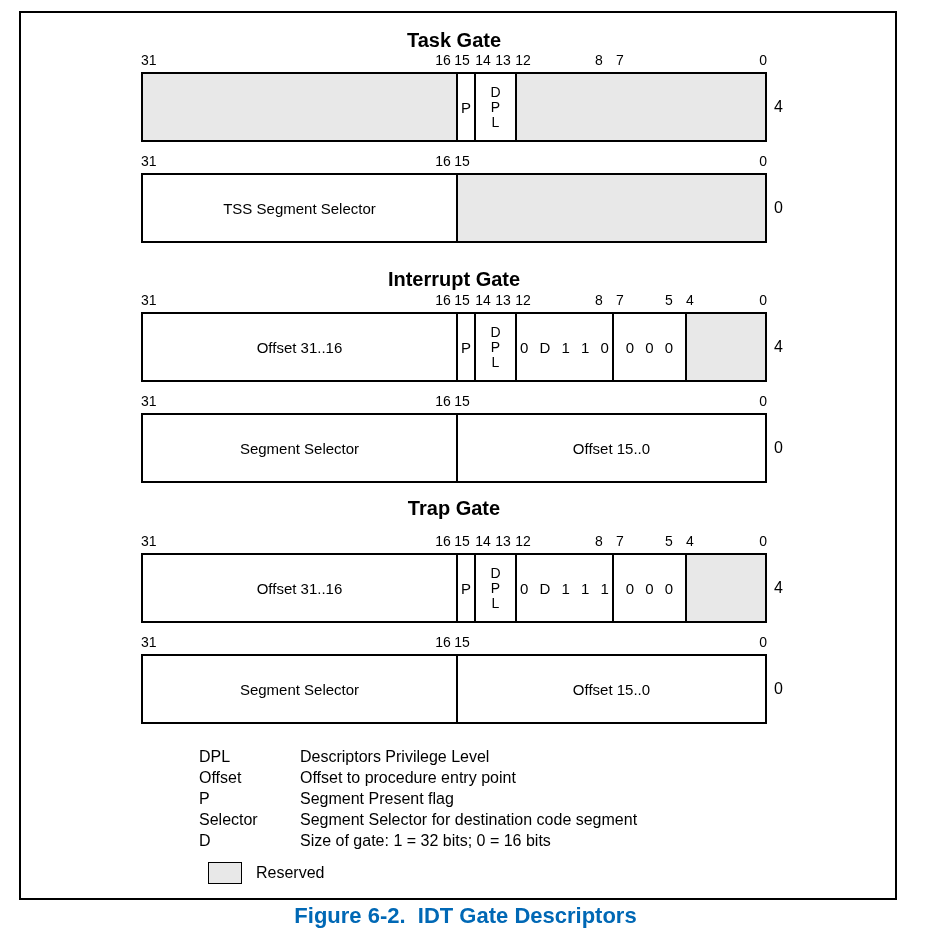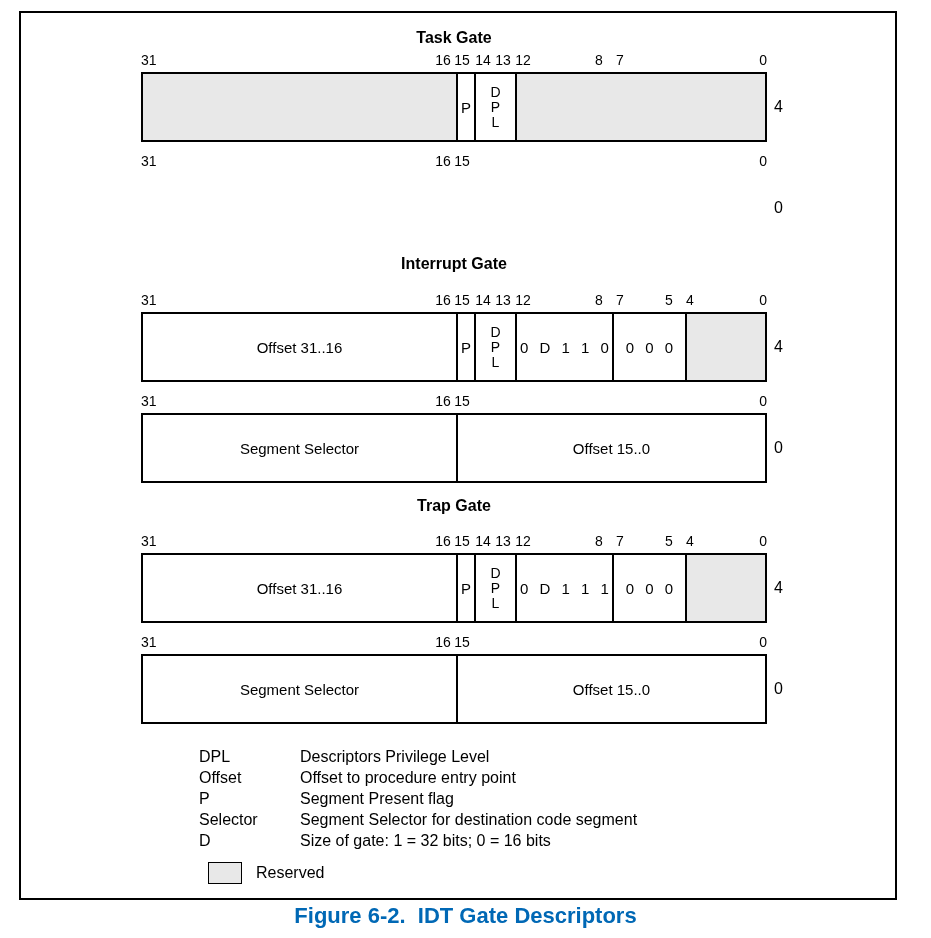--- a/index.html
+++ b/index.html
@@ -7,21 +7,21 @@
     position:relative;width:931px;height:938px;background:#fff;
     font-family:"Liberation Sans",sans-serif;color:#000;overflow:hidden;
   }
   .frame{
     position:absolute;left:19px;top:11px;width:878px;height:889px;
     border:2px solid #000;box-sizing:border-box;background:#fff;
   }
   #diagram{position:absolute;left:0;top:0;width:100%;height:100%;}
   .gate-title{
     position:absolute;left:141px;width:626px;text-align:center;
-    font-weight:bold;font-size:16px;white-space:nowrap;
+    font-weight:bold;font-size:20px;white-space:nowrap;
   }
   .bit-label{position:absolute;font-size:14px;white-space:nowrap;}
   .row-box{
     position:absolute;left:141px;width:626px;height:70px;
     border:2px solid #000;box-sizing:border-box;display:flex;background:#fff;
   }
   .cell{
     height:100%;box-sizing:border-box;display:flex;align-items:center;
     justify-content:center;font-size:15px;white-space:nowrap;overflow:hidden;
   }
@@ -68,22 +68,26 @@
           <div>P</div>
           <div>L</div>
         </div>
         <div class="cell reserved" style="flex: 1 1 auto;"></div>
       </div>
       <div class="byte-offset" style="top: 72px;">4</div>
       <span class="bit-label" style="top: 153px; left: 141px;">31</span>
       <span class="bit-label" style="top: 153px; left: 443px; transform: translateX(-50%);">16</span>
       <span class="bit-label" style="top: 153px; left: 462px; transform: translateX(-50%);">15</span>
       <span class="bit-label" style="top: 153px; left: 767px; transform: translateX(-100%);">0</span>
+      <div class="row-box" style="top: 173px;">
+        <div class="cell" style="flex: 0 0 313px;">TSS Segment Selector</div>
+        <div class="cell reserved" style="flex: 1 1 auto;"></div>
+      </div>
       <div class="byte-offset" style="top: 173px;">0</div>
-      <div class="gate-title" style="top: 255px;">Interrupt Gate</div>
+      <div class="gate-title" style="top: 268px;">Interrupt Gate</div>
       <span class="bit-label" style="top: 292px; left: 141px;">31</span>
       <span class="bit-label" style="top: 292px; left: 443px; transform: translateX(-50%);">16</span>
       <span class="bit-label" style="top: 292px; left: 462px; transform: translateX(-50%);">15</span>
       <span class="bit-label" style="top: 292px; left: 483px; transform: translateX(-50%);">14</span>
       <span class="bit-label" style="top: 292px; left: 503px; transform: translateX(-50%);">13</span>
       <span class="bit-label" style="top: 292px; left: 523px; transform: translateX(-50%);">12</span>
       <span class="bit-label" style="top: 292px; left: 599px; transform: translateX(-50%);">8</span>
       <span class="bit-label" style="top: 292px; left: 620px; transform: translateX(-50%);">7</span>
       <span class="bit-label" style="top: 292px; left: 669px; transform: translateX(-50%);">5</span>
       <span class="bit-label" style="top: 292px; left: 690px; transform: translateX(-50%);">4</span>

